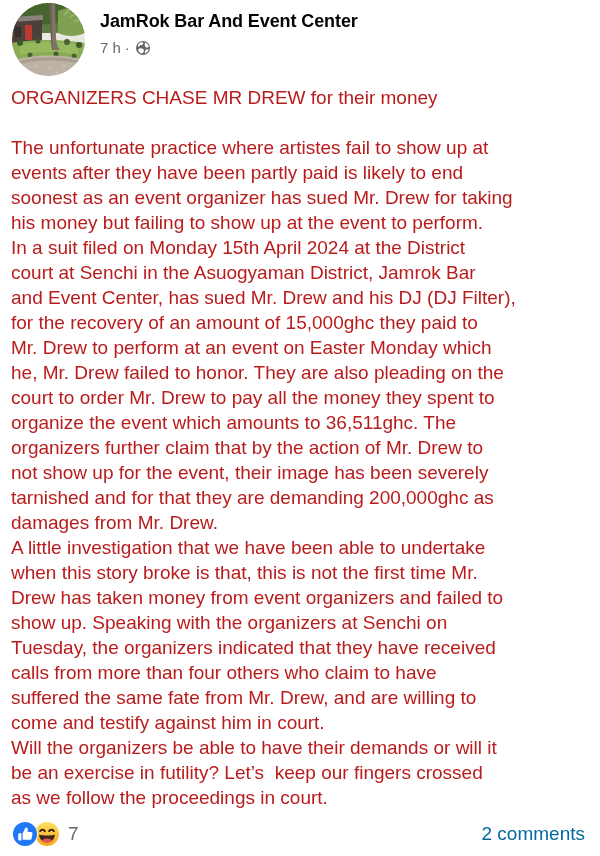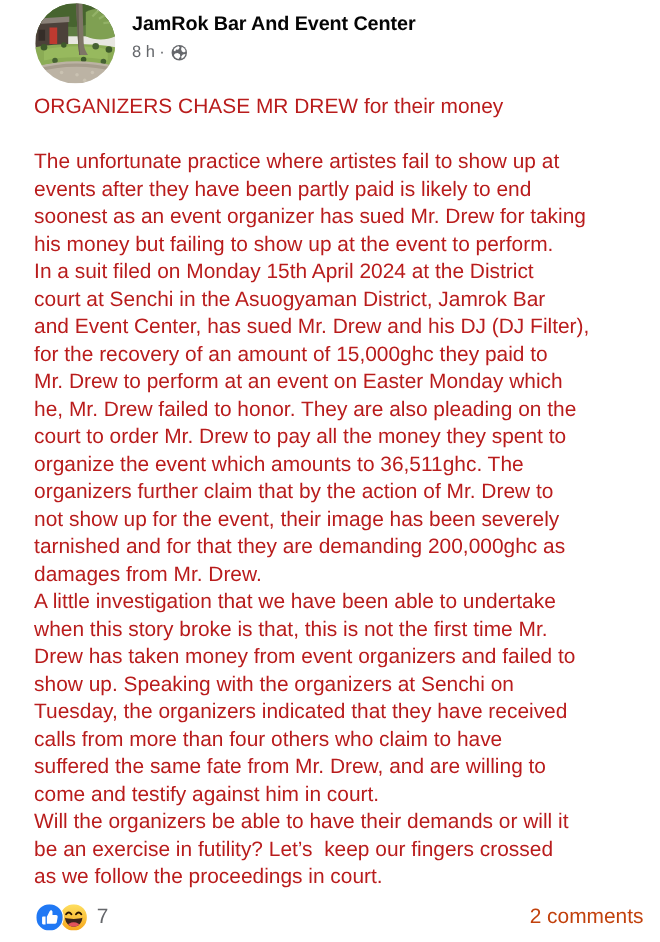--- a/index.html
+++ b/index.html
@@ -4,21 +4,21 @@
 <style>
   html, body { margin: 0; padding: 0; }
   body {
     width: 600px; height: 856px;
     background: #ffffff;
     font-family: "Liberation Sans", "DejaVu Sans", sans-serif;
     color: #050505;
     position: relative;
     overflow: hidden;
   }
-  .post { position: absolute; inset: 0; background: #fff; margin-left: 20px; }
+  .post { position: absolute; inset: 0; background: #fff; }
 
   
   .avatar {
     position: absolute; left: 12px; top: 3px;
     width: 73px; height: 73px;
     border-radius: 50%;
     overflow: hidden;
     cursor: pointer;
   }
   .avatar svg { display: block; width: 100%; height: 100%; }
@@ -63,21 +63,21 @@
   }
   .reaction-badge svg { width: 100%; height: 100%; display: block; }
   .like-badge { position: relative; z-index: 2; border: 1.5px solid #fff; }
   .haha-badge { position: relative; z-index: 1; margin-left: -4px; border: 1.5px solid #fff; }
   .reaction-count {
     margin-left: 8px;
     font-size: 19px; color: #65676B;
   }
   .comments {
     margin-left: auto;
-    font-size: 19px; color: #c2410c;
+    font-size: 19px; color: #0369a1;
     cursor: pointer;
   }
 </style>
 </head>
 <body>
 
 <div class="post">
 
   <div class="avatar">
     <svg viewBox="0 0 73 73">
@@ -119,21 +119,21 @@
       <circle cx="45" cy="70" r="1.6" fill="#CAC2B2"></circle>
 
       <path d="M37 0 L43 0 L44 34 C44 40 46 44 48 47 L40 47 C40 44 39 40 39 36 Z" fill="#7E7566"></path>
       <path d="M37 0 L39.5 0 L40 36 C40 41 40.5 44 41 47 L40 47 C40 44 39 40 39 36 Z" fill="#665E51"></path>
     </svg>
   </div>
 
   <div class="author">JamRok Bar And Event Center</div>
 
   <div class="meta">
-    <span>8 h</span>
+    <span>7 h</span>
     <span>·</span>
     <span class="globe">
       <svg viewBox="0 0 16 16">
         <circle cx="8" cy="8" r="7" fill="#65676B"></circle>
         <path d="M3.2 4.6 C4.2 3.2 5.8 2.3 7.6 2.1 L8.3 3.4 L6.9 5.2 L5 5 L4.4 6.6 L3 6.4 C3 5.8 3.05 5.2 3.2 4.6 Z" fill="#fff"></path>
         <path d="M10.2 2.5 C12 3.2 13.4 4.7 13.8 6.6 L12.3 7.8 L10.4 6.9 L9.6 4.8 Z" fill="#fff"></path>
         <path d="M4.2 8.6 L6.4 8.2 L8.6 9.3 L8.9 11.4 L7.3 13.6 C5.3 13.3 3.6 11.9 3 10 Z" fill="#fff"></path>
         <path d="M11.2 9.6 L13.6 9.2 C13.2 11.2 11.8 12.8 10 13.5 L9.8 11.4 Z" fill="#fff"></path>
       </svg>
     </span>

